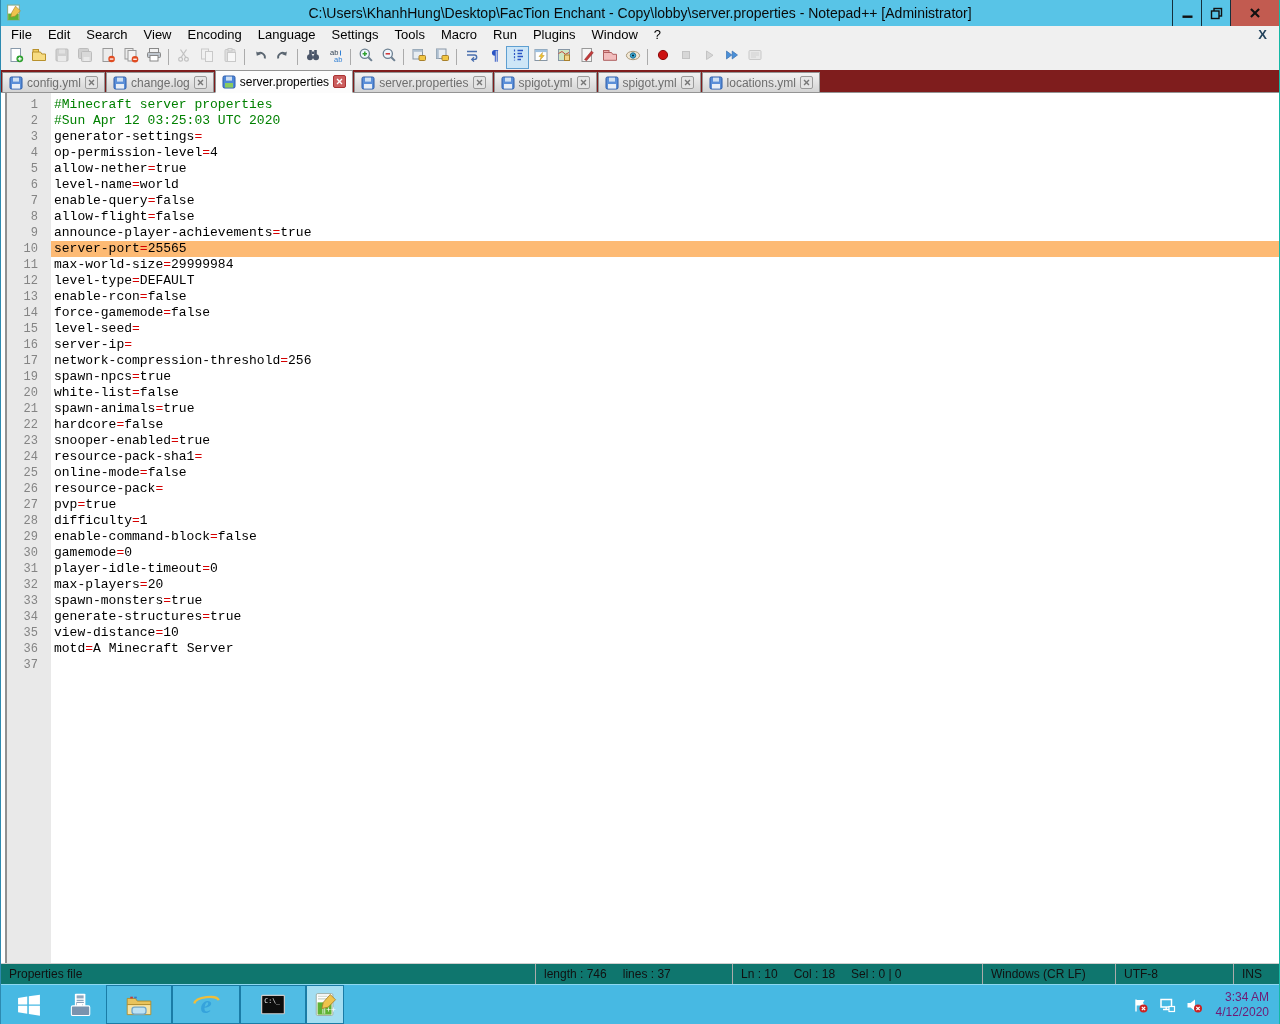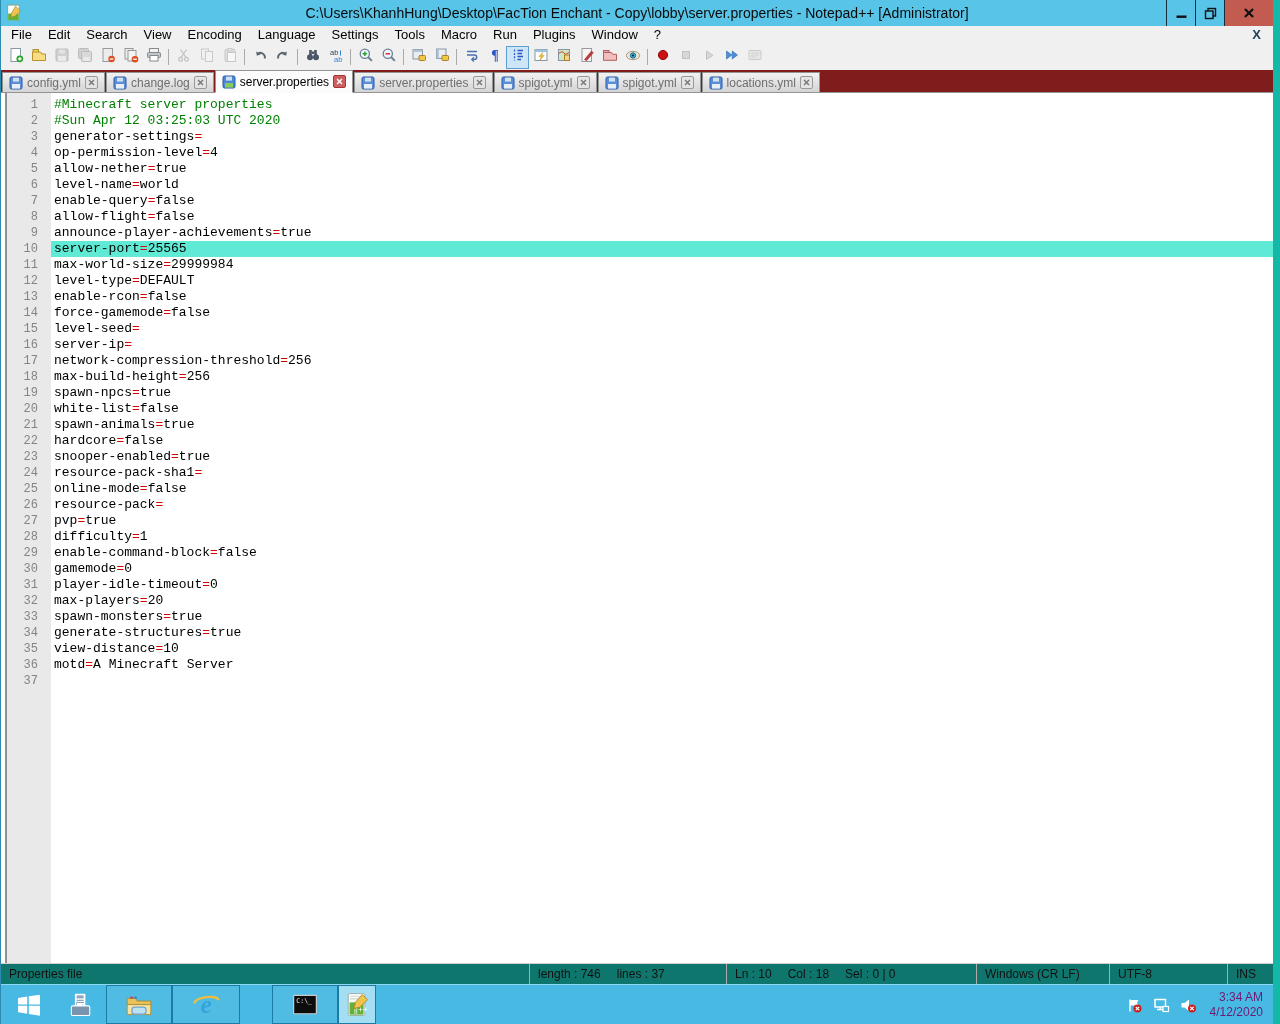--- a/index.html
+++ b/index.html
@@ -1,18 +1,18 @@
 <!DOCTYPE html>
 <html><head>
 <meta charset="utf-8">
 <style>
   *{margin:0;padding:0;box-sizing:border-box}
   html,body{width:1280px;height:1024px;overflow:hidden}
   body{font-family:"Liberation Sans",sans-serif;font-size:12px;color:#000;background:#fff}
-  #app{display:flex;flex-direction:column;width:1280px;height:1024px;border-left:1px solid #2d8ab0;border-right:7px solid #14b8a6}
+  #app{display:flex;flex-direction:column;width:1280px;height:1024px;border-left:1px solid #2d8ab0;border-right:1px solid #14b8a6}
 
   
   .titlebar{height:26px;background:#58C4E7;display:flex;align-items:center;position:relative;flex:0 0 auto}
   .app-icon{margin-left:5px;width:18px;height:18px;z-index:2}
   .title-text{position:absolute;left:0;right:0;text-align:center;font-size:14px;color:#0a0a0a;white-space:nowrap}
   .win-controls{margin-left:auto;display:flex;height:26px;z-index:2}
   .win-btn{width:29px;height:26px;display:flex;align-items:center;justify-content:center;border-left:1px solid #15303c;cursor:default}
   .win-btn.close{width:49px;background:#C25B50}
 
   
@@ -36,21 +36,21 @@
   .tab.active .tab-close{background:#CC5F5F;border-color:#a33;color:#fff}
 
   
   .editor{flex:1 1 auto;position:relative;background:#fff;overflow:hidden;font-family:"Liberation Mono","DejaVu Sans Mono",monospace}
   .left-strip{position:absolute;left:4px;top:0;bottom:0;width:2px;background:#909090}
   .gutter-bg{position:absolute;left:6px;top:0;bottom:0;width:44px;background:#E9E9E9}
   .code-rows{position:absolute;left:0;top:4px;right:0}
   .row{display:flex;height:16px;line-height:16px;font-size:13px}
   .num{width:50px;text-align:right;padding-right:13px;color:#848484;font-size:12px;flex:0 0 auto;position:relative;z-index:1}
   .txt{flex:1;padding-left:3px;white-space:pre}
-  .row.current .txt{background:#5eead4}
+  .row.current .txt{background:#fdba74}
   .eq{color:#D40000}
   .comment{color:#008000}
 
   
   .statusbar{height:21px;background:#0f766e;border-top:1px solid #CFCFCF;display:flex;align-items:center;font-size:12px;flex:0 0 auto;color:#111}
   .sb-seg{height:100%;display:flex;align-items:center;padding:0 8px;border-left:1px solid #ABABAB;gap:16px;white-space:pre;overflow:hidden}
   .sb-doc{flex:1;border-left:none}
   .sb-len{width:197px}.sb-pos{width:250px}.sb-eol{width:133px}.sb-enc{width:118px}.sb-ins{width:46px}
 
   
@@ -586,24 +586,20 @@
         </div>
         <div class="row">
           <div class="num">16</div>
           <div class="txt">server-ip<span class="eq">=</span></div>
         </div>
         <div class="row">
           <div class="num">17</div>
           <div class="txt">network-compression-threshold<span class="eq">=</span>256</div>
         </div>
         <div class="row">
-          <div class="num">18</div>
-          <div class="txt">max-build-height<span class="eq">=</span>256</div>
-        </div>
-        <div class="row">
           <div class="num">19</div>
           <div class="txt">spawn-npcs<span class="eq">=</span>true</div>
         </div>
         <div class="row">
           <div class="num">20</div>
           <div class="txt">white-list<span class="eq">=</span>false</div>
         </div>
         <div class="row">
           <div class="num">21</div>
           <div class="txt">spawn-animals<span class="eq">=</span>true</div>
@@ -729,21 +725,21 @@
           </span>
         </div>
         <div class="task-btn open" style="width: 68px;">
           <span>
             <svg width="30" height="30" viewBox="0 0 32 32" style="display:block">
               <text x="16" y="25" font-size="27" font-style="italic" text-anchor="middle" fill="#35A3DC" font-family="serif" font-weight="bold">e</text>
               <path d="M3.5 14.5C5 7.5 28 4.5 29.5 11" fill="none" stroke="#EFBE3C" stroke-width="2.4"></path>
             </svg>
           </span>
         </div>
-        <div class="task-btn open stacked" style="width: 66px; margin-left: 32px;">
+        <div class="task-btn open stacked" style="width: 66px;">
           <span>
             <svg width="28" height="28" viewBox="0 0 32 32" style="display:block">
               <rect x="3" y="5" width="26" height="21" rx="1" fill="#0d0d0d" stroke="#c9c9c9" stroke-width="1.4"></rect>
               <text x="6" y="14" font-size="7.5" fill="#e8e8e8" font-family="monospace">C:\_</text>
             </svg>
           </span>
         </div>
         <div class="task-btn open active-task" style="width: 38px;">
           <span>
             <svg width="28" height="28" viewBox="0 0 32 32" style="display:block">

